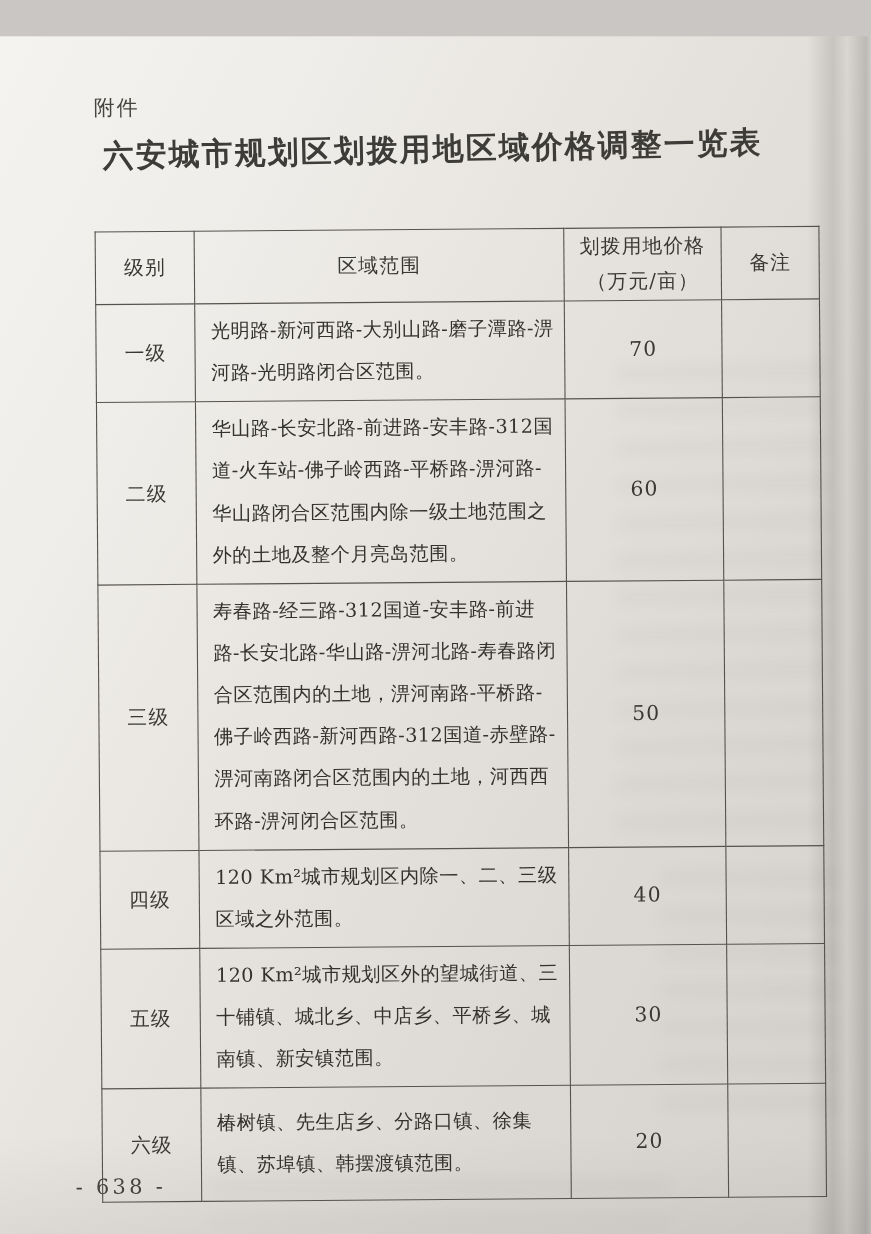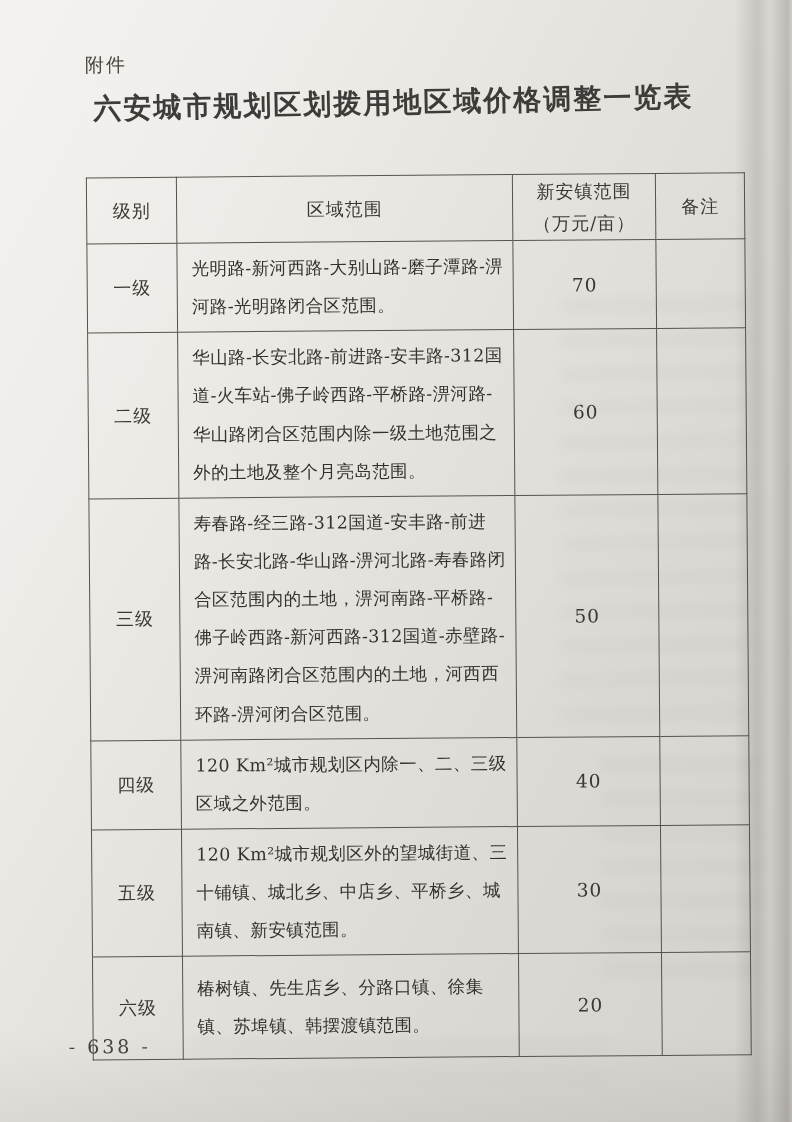--- a/index.html
+++ b/index.html
@@ -4,20 +4,21 @@
 <style>
   html,body{margin:0;padding:0;}
   body{
     width:792px;height:1122px;position:relative;overflow:hidden;
     background:#c9c6c3;
     font-family:"DejaVu Serif","Liberation Serif",serif;
   }
   .sheet{
     position:absolute;inset:0;
     background:linear-gradient(118deg,#f5f3ef 0%,#efede9 22%,#e5e2de 48%,#dcd9d5 72%,#d4d1ce 100%);
+    margin-top:33px;
   }
   .right-shade{
     position:absolute;top:0;right:0;width:58px;height:100%;
     background:linear-gradient(to right,
       rgba(60,55,50,0) 0%,
       rgba(60,55,50,0.16) 40%,
       rgba(60,55,50,0.05) 62%,
       rgba(60,55,50,0.22) 92%,
       rgba(60,55,50,0.10) 100%);
     pointer-events:none;
@@ -110,21 +111,21 @@
         <col class="c-level">
           <col class="c-area">
           <col class="c-price">
           <col class="c-remark">
       </colgroup>
       <tbody>
         <tr class="hdr">
           <th>级别</th>
           <th>区域范围</th>
           <th>
-            <div>新安镇范围</div>
+            <div>划拨用地价格</div>
             <div>（万元/亩）</div>
           </th>
           <th>备注</th>
         </tr>
 
         <tr class="r0">
           <td class="level">一级</td>
           <td class="area">光明路-新河西路-大别山路-磨子潭路-淠河路-光明路闭合区范围。</td>
           <td class="price">70</td>
           <td class="remark"></td>

